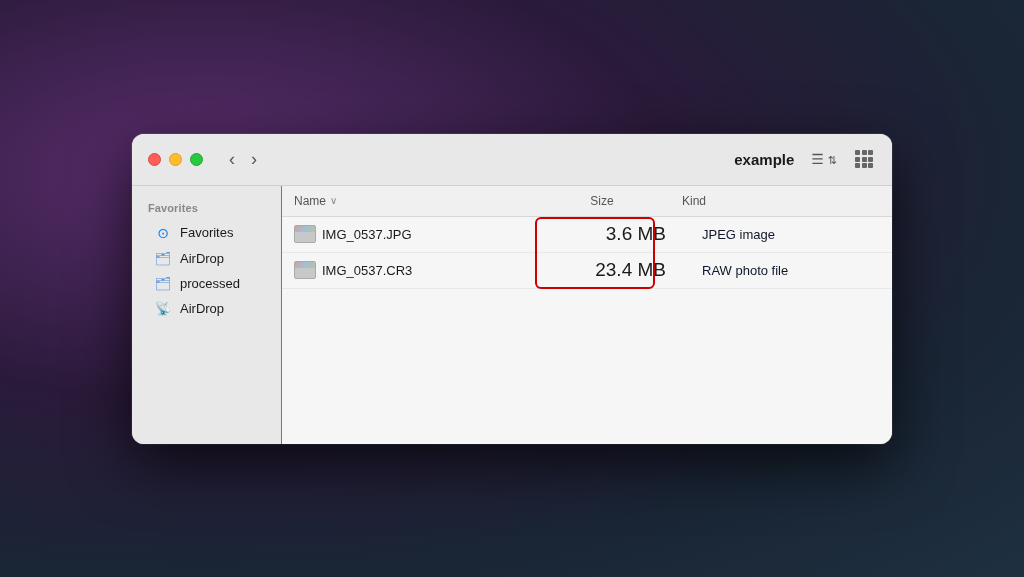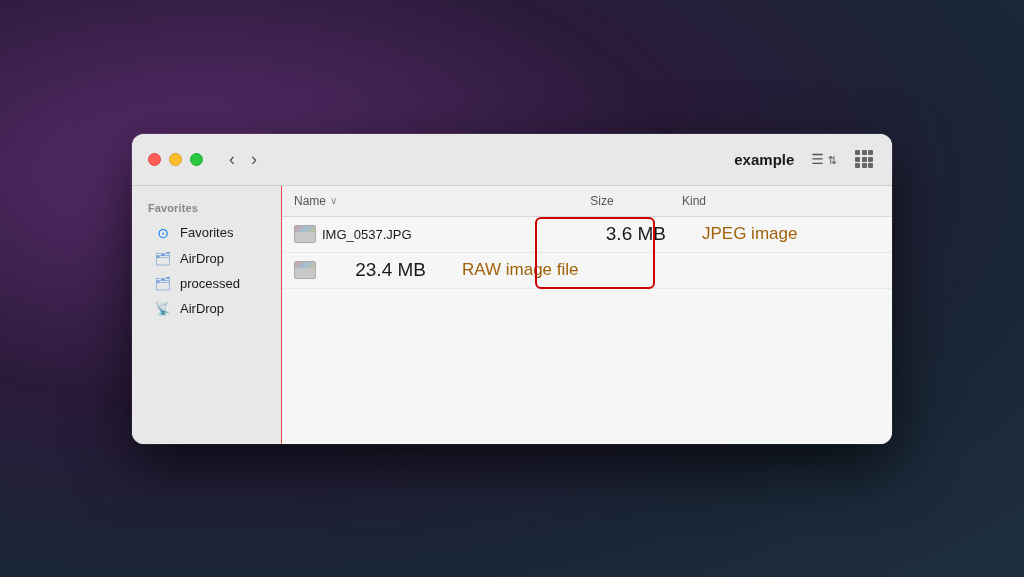--- a/index.html
+++ b/index.html
@@ -250,22 +250,22 @@
     .file-size-cell {
       width: 120px;
       font-size: 19px;
       color: #1a1a1a;
       text-align: right;
       padding-right: 16px;
     }
 
     .file-kind-cell {
       flex: 1;
-      font-size: 17px;
-      color: #a16207;
+      font-size: 13px;
+      color: #0f172a;
       padding-left: 20px;
     }
 
     .file-list-container {
       position: relative;
     }
 
     .highlight-overlay {
       position: absolute;
       border: 2.5px solid #cc0000;
@@ -355,22 +355,23 @@
 
           <div class="file-row">
             <div class="file-thumb"></div>
             <div class="file-name-cell">IMG_0537.JPG</div>
             <div class="file-size-cell">3.6 MB</div>
             <div class="file-kind-cell">JPEG image</div>
           </div>
 
           <div class="file-row">
             <div class="file-thumb"></div>
+            <div class="file-name-cell">IMG_0537.CR3</div>
             <div class="file-size-cell">23.4 MB</div>
-            <div class="file-kind-cell">RAW image file</div>
+            <div class="file-kind-cell">RAW photo file</div>
           </div>
         </div>
 
         <div class="highlight-overlay" style="top: 0px; left: 253px; width: 120px; height: 72px;"></div>
       </div>
     </div>
   </div>
 </div>
 
 </body></html>

